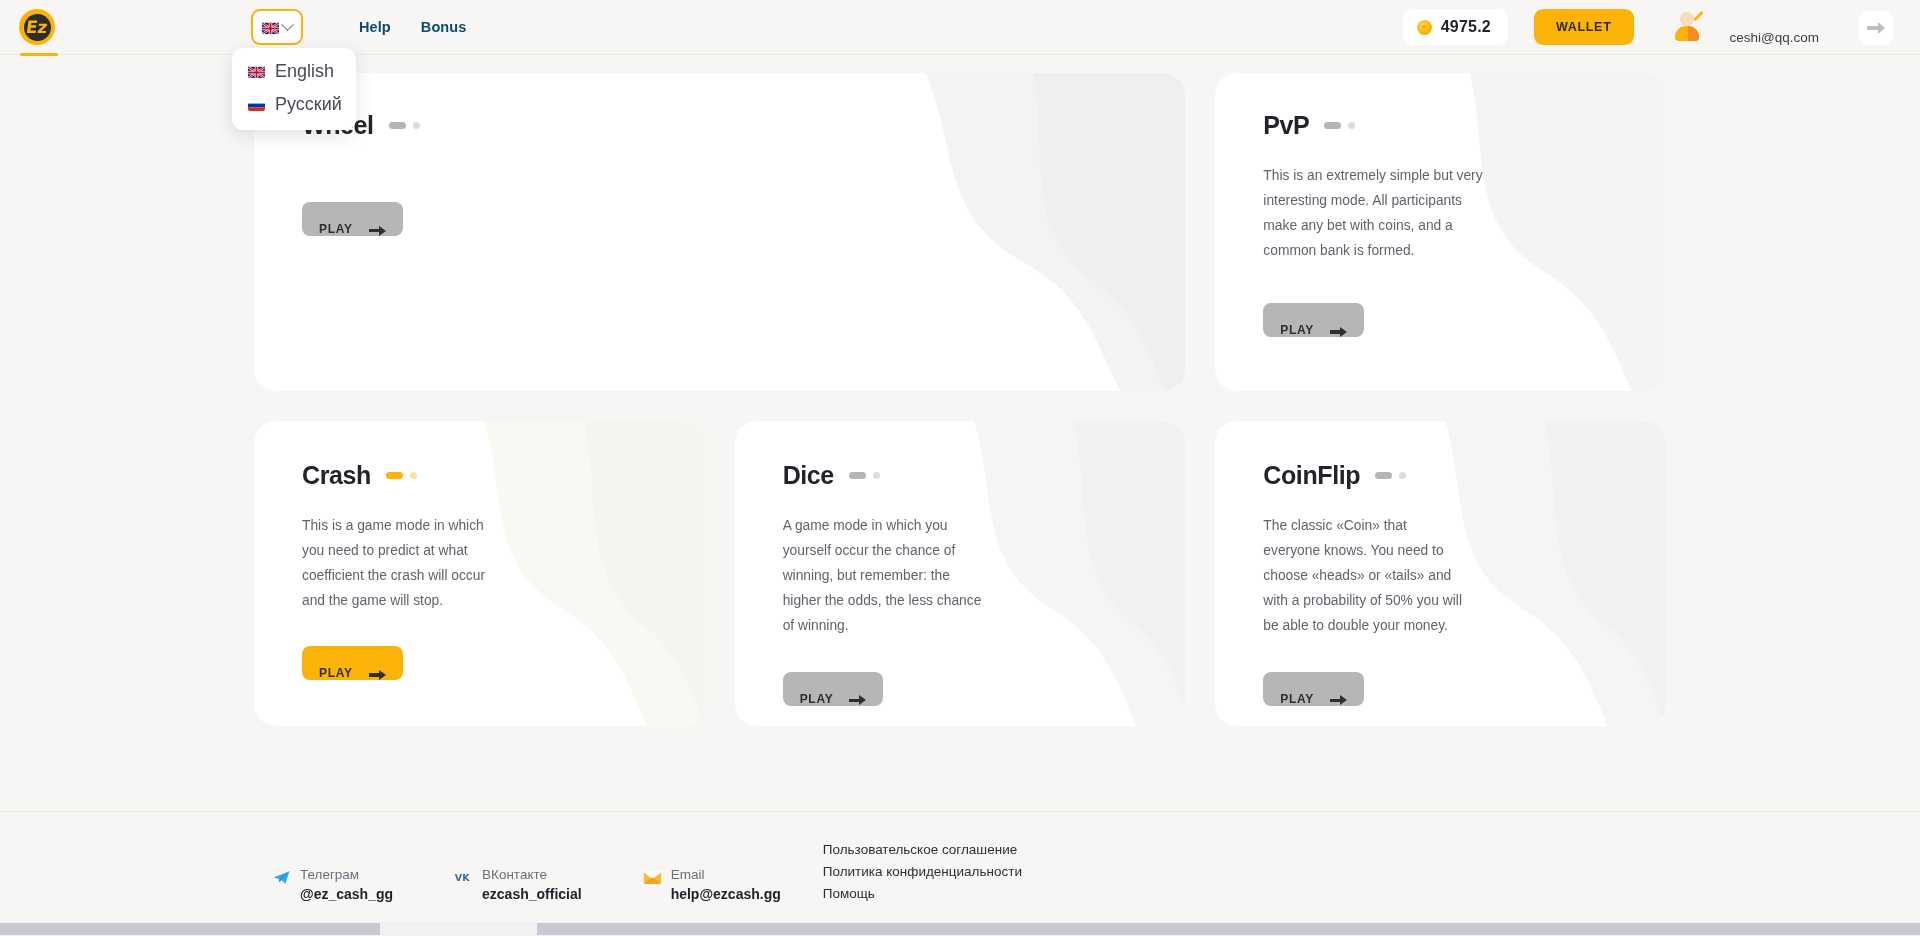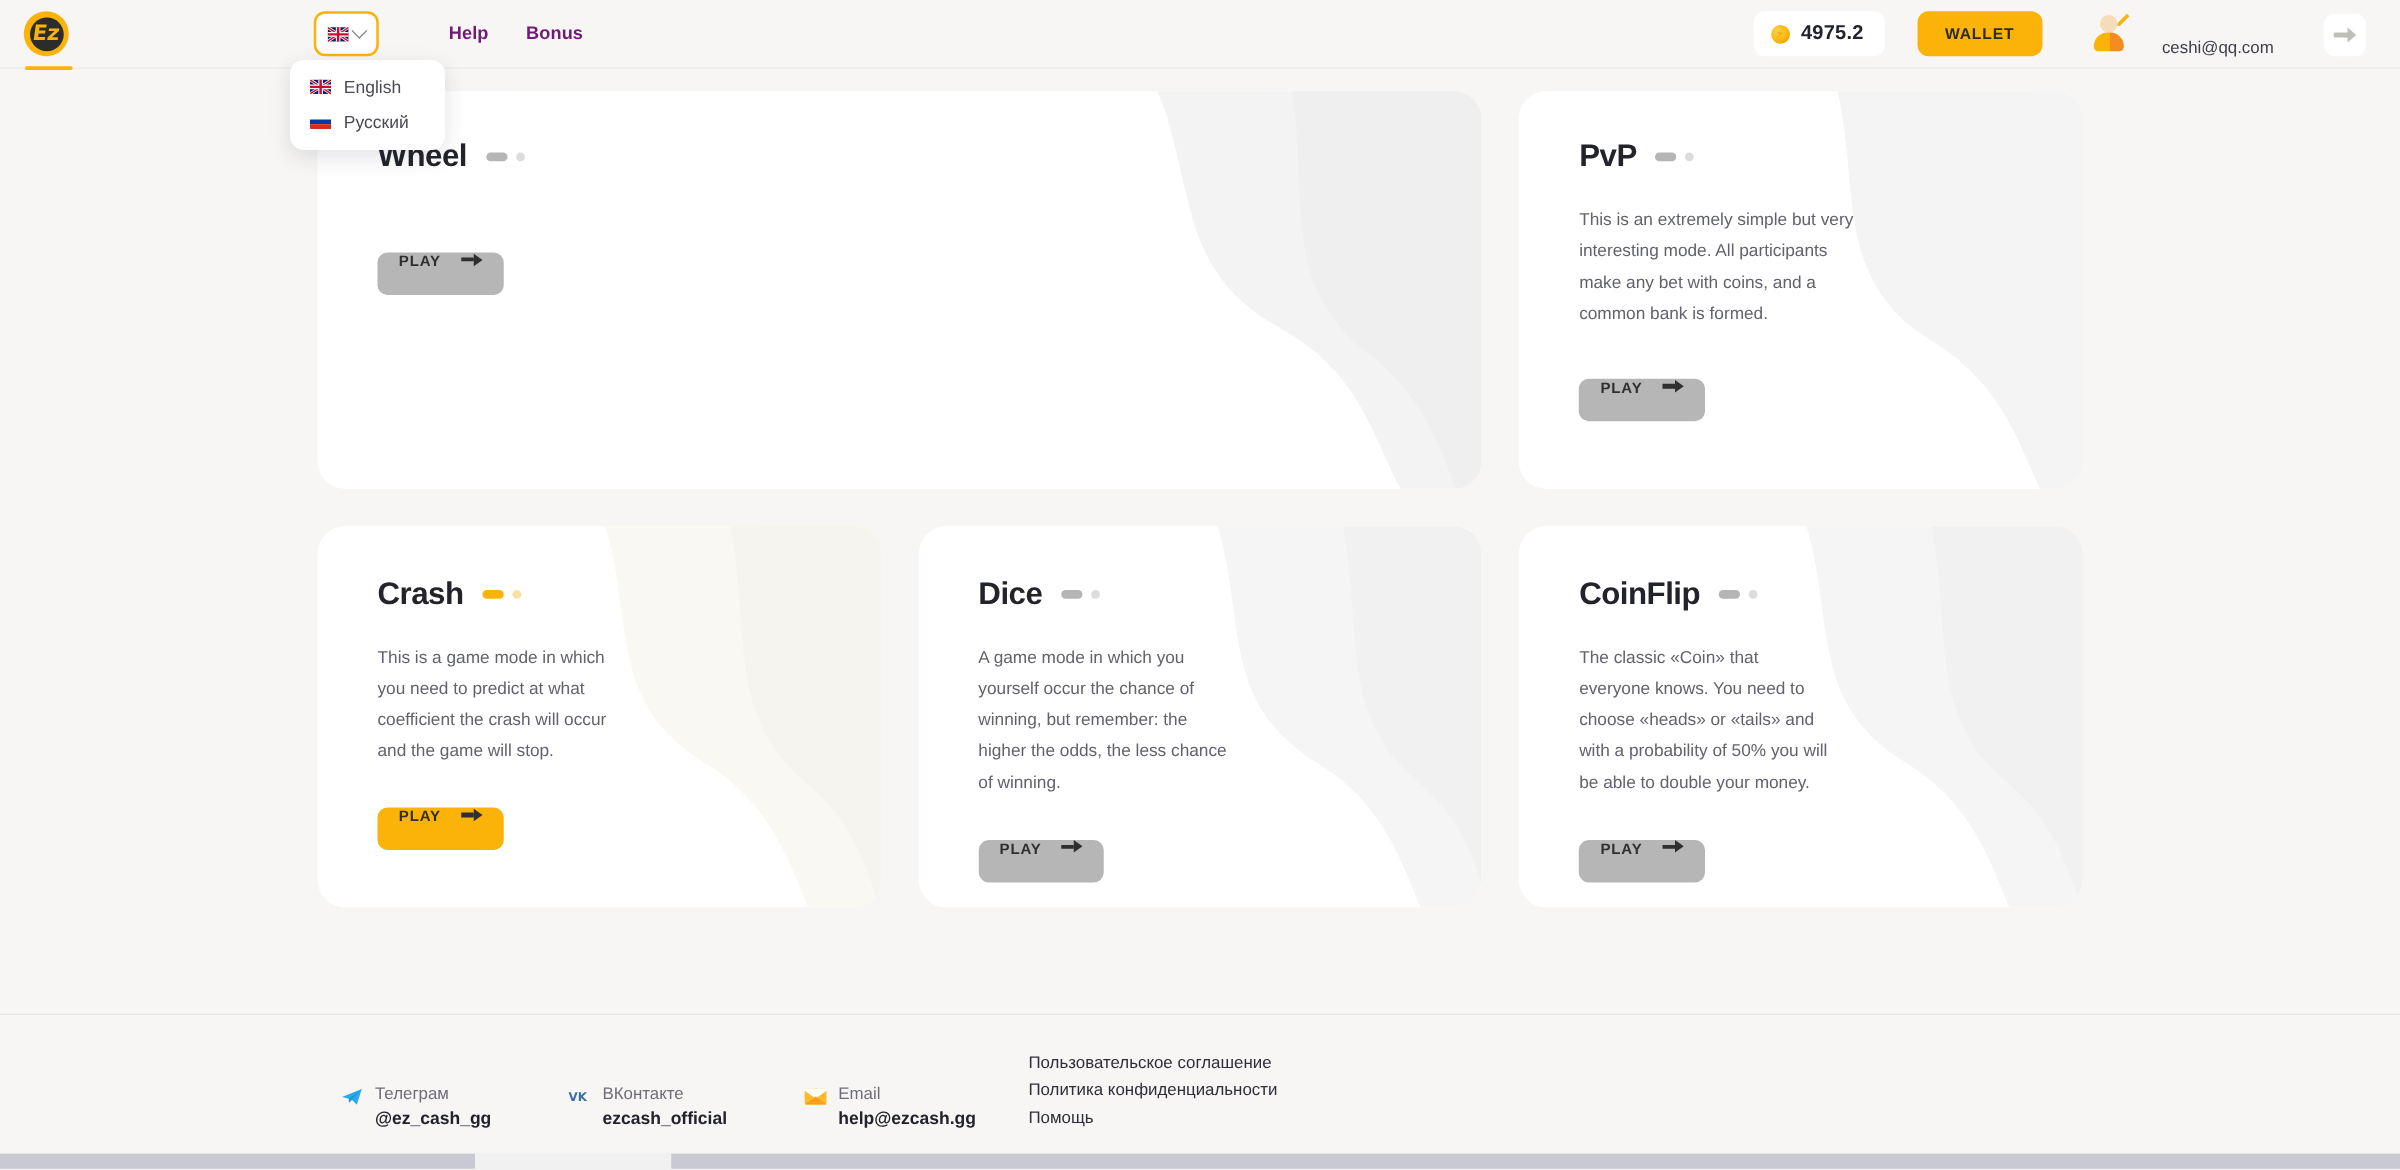--- a/index.html
+++ b/index.html
@@ -79,30 +79,30 @@
     border-radius: 11px;
     box-shadow: 0 5px 18px rgba(40,40,60,0.13);
     padding: 7px 0 9px 0;
   }
   .lang-item {
     display: flex; align-items: center; gap: 10px;
     padding: 6px 0 6px 16px;
     cursor: pointer;
   }
   .lang-item span.lbl {
-    font-size: 14px; color: #4A4A57;
+    font-size: 18px; color: #4A4A57;
     font-family: "Liberation Sans", sans-serif;
   }
 
   .nav {
     display: flex; align-items: center; gap: 30px;
     margin-left: 56px;
   }
   .nav a {
-    font-size: 14.5px; font-weight: 700; color: #701a75;
+    font-size: 14.5px; font-weight: 700; color: #0c4a6e;
     text-decoration: none; cursor: pointer;
     letter-spacing: .1px;
   }
 
   .hdr-right {
     margin-left: auto;
     display: flex; align-items: flex-end;
     padding-right: 27px;
     gap: 14px;
   }
@@ -244,21 +244,21 @@
   .card.wide .card-desc { width: 590px; }
   .card.tall .card-desc { width: 236px; }
   .card.row2 .card-desc { width: 200px; }
 
   .play-btn {
     margin-top: 33px;
     height: 34px;
     background: #B6B6B6;
     border: none; border-radius: 8px;
     padding: 0 17px;
-    display: inline-flex; align-items: flex-start; gap: 16px;
+    display: inline-flex; align-items: flex-end; gap: 16px;
     font-size: 12px; font-weight: 700; color: #2F2F2F;
     letter-spacing: .7px;
     cursor: pointer;
     position: relative; z-index: 2;
     font-family: "Liberation Sans", sans-serif;
   }
   .play-btn.active { background: #FBB309; }
   .arrow { width:17px;height:11px;position:relative;display:inline-block; }
   .arrow::before{content:"";position:absolute;left:0;top:4px;width:10px;height:3.4px;background:#2F2F2F;}
   .arrow::after{content:"";position:absolute;right:0;top:0.5px;width:0;height:0;

